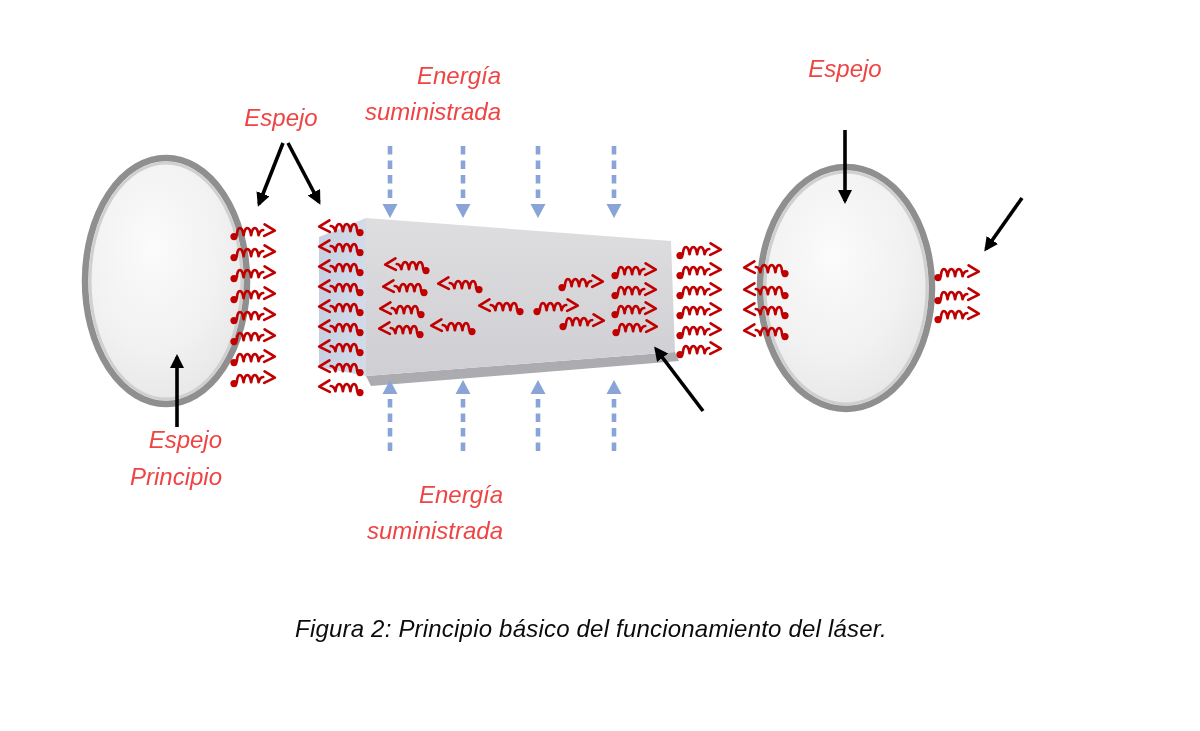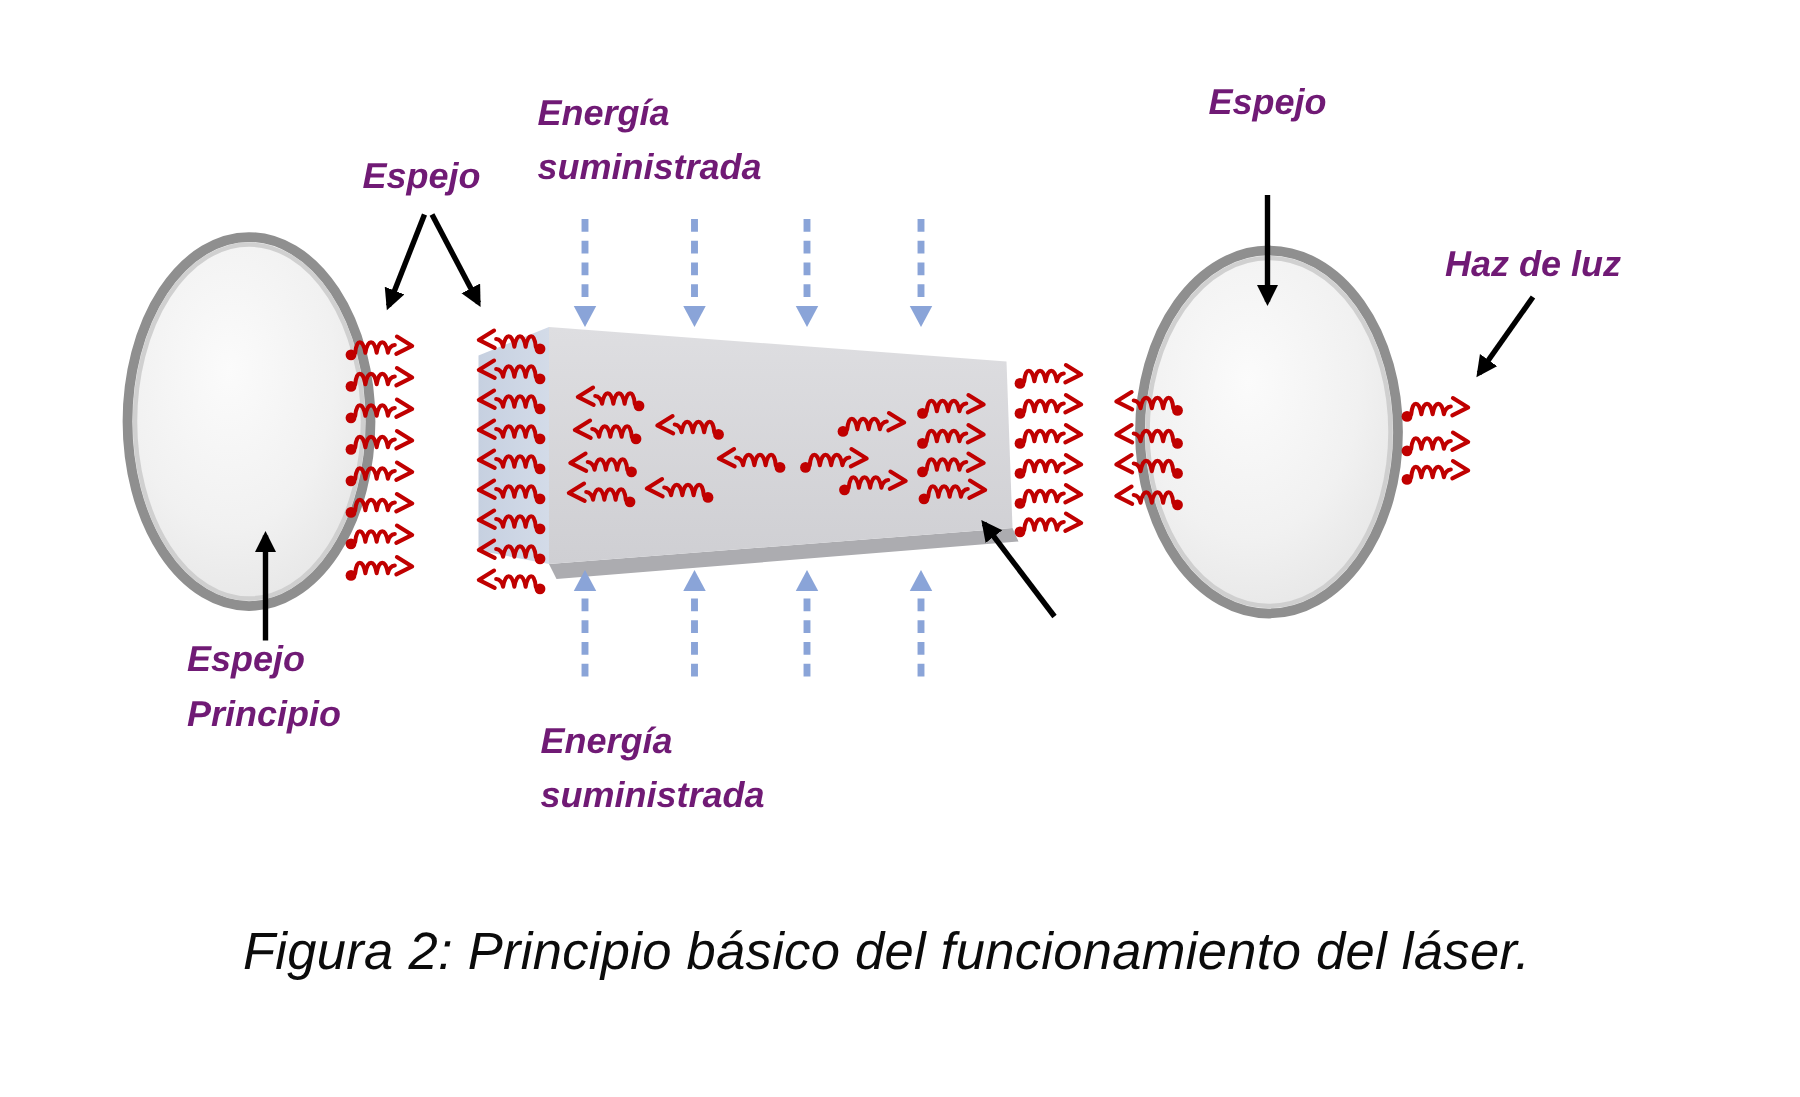--- a/index.html
+++ b/index.html
@@ -3,26 +3,26 @@
 <meta charset="utf-8">
 <style>
   html,body{margin:0;padding:0;background:#ffffff;}
   .canvas{
     position:relative;width:1200px;height:731px;background:#ffffff;overflow:hidden;
     font-family:"Liberation Sans",sans-serif;
   }
   #svg-host{position:absolute;left:0;top:0;width:1200px;height:731px;}
   .dlabel{
     position:absolute;transform:translateX(-50%);
-    font-style:italic;font-weight:700;font-size:24px;line-height:36px;
-    color:#701a75;text-align:left;white-space:nowrap;
+    font-style:italic;font-weight:400;font-size:24px;line-height:36px;
+    color:#ef4444;text-align:right;white-space:nowrap;
   }
   .caption{
     position:absolute;transform:translateX(-50%);
-    font-style:italic;font-weight:400;font-size:35px;
+    font-style:italic;font-weight:400;font-size:24px;
     color:#0b0b0b;white-space:nowrap;letter-spacing:0.2px;
   }
 </style>
 </head>
 <body>
 
 <div class="canvas">
 
   <div id="svg-host"><svg width="1200" height="731" viewBox="0 0 1200 731" xmlns="http://www.w3.org/2000/svg">
         <defs>
@@ -320,21 +320,20 @@
 
   <div class="dlabel" style="left:433px;top:58px;">
     <div>Energía</div>
     <div>suministrada</div>
   </div>
 
   <div class="dlabel" style="left:845px;top:51px;line-height:35px;">
     <div>Espejo</div>
   </div>
 
-  <div class="dlabel" style="left:1022px;top:162px;line-height:30px;">Haz de luz</div>
 
   <div class="dlabel" style="left:176px;top:421px;line-height:37px;">
     <div>Espejo</div>
     <div>Principio</div>
   </div>
 
 
   <div class="dlabel" style="left:435px;top:477px;">
     <div>Energía</div>
     <div>suministrada</div>

